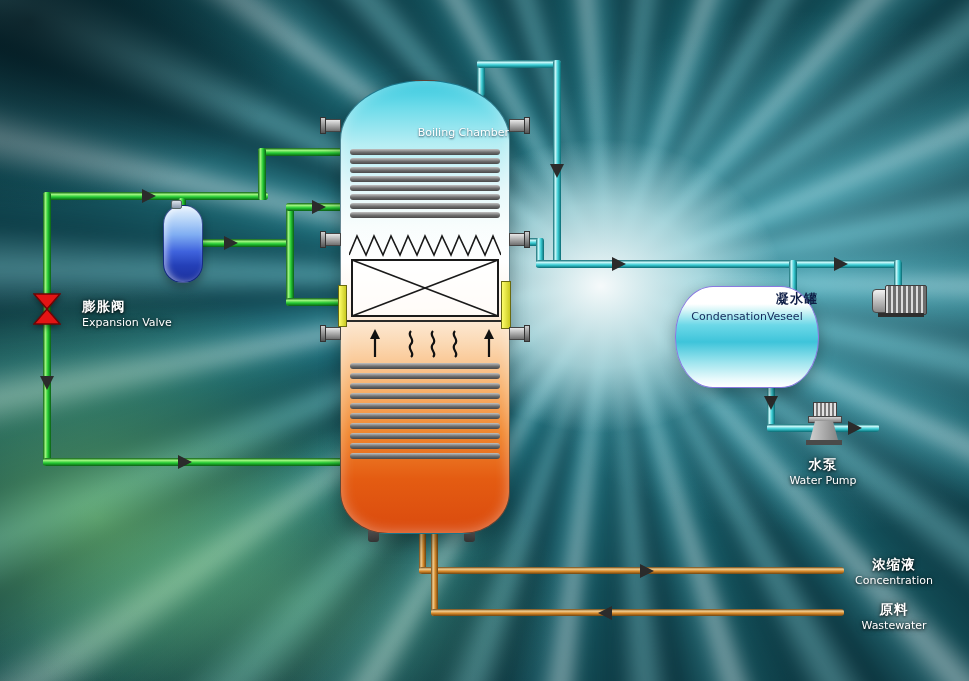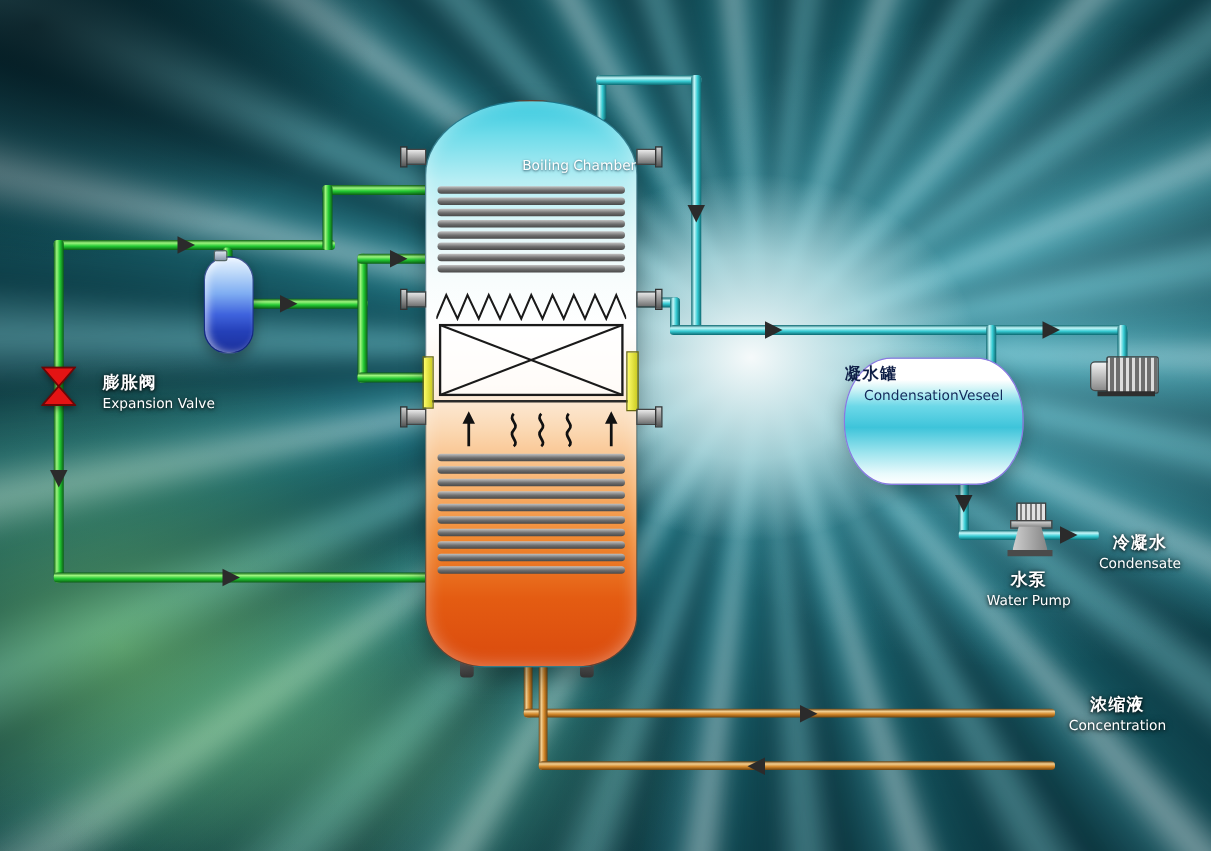--- a/index.html
+++ b/index.html
@@ -76,21 +76,21 @@
     background:linear-gradient(180deg,#eaf4ff 0%,#bdd9f9 16%,#7fadf2 38%,#3f63dd 60%,#2440b8 78%,#1b2f9b 100%);
     border:1px solid rgba(16,36,110,.75);
     box-shadow:inset 3px 0 6px rgba(255,255,255,.5),0 4px 10px rgba(0,0,0,.35);}
   .comp-cap{position:absolute;left:7px;top:-6px;width:9px;height:7px;background:linear-gradient(#dde4ee,#8898ac);
     border:1px solid #566;border-radius:2px;}
   .valve{position:absolute;left:33px;top:293px;filter:drop-shadow(0 2px 3px rgba(0,0,0,.45));}
   .cond-vessel{position:absolute;left:675px;top:286px;width:142px;height:100px;
     border:1px solid #8a7ae0;border-radius:38px / 50px;
     background:linear-gradient(180deg,#ffffff 0%,#ffffff 17%,#d8f6f8 23%,#6cd8e8 38%,#3ec4da 55%,#9ce4ee 75%,#e8fafc 92%,#ffffff 100%);
     box-shadow:0 6px 16px rgba(0,0,0,.3);}
-  .cv-zh{position:absolute;top:3px;width:100%;text-align:left;font-size:13px;font-weight:bold;color:#0e1e46;letter-spacing:1px;}
+  .cv-zh{position:absolute;top:3px;width:100%;text-align:right;font-size:13px;font-weight:bold;color:#0e1e46;letter-spacing:1px;}
   .cv-en{position:absolute;top:23px;width:100%;text-align:center;font-size:11px;color:#13295a;}
   .vpump{position:absolute;left:872px;top:282px;width:56px;height:36px;}
   .vp-cap{position:absolute;left:0;top:7px;width:14px;height:22px;background:linear-gradient(180deg,#f2f2f2,#8a8a8a);
     border:1px solid #4a4a4a;border-radius:4px 0 0 4px;}
   .vp-body{position:absolute;left:13px;top:3px;width:40px;height:28px;
     background:repeating-linear-gradient(90deg,#dcdcdc 0 2px,#6e6e6e 2px 5px);border:1px solid #3e3e3e;border-radius:2px;}
   .vp-base{position:absolute;left:6px;top:31px;width:46px;height:4px;background:#2e2e2e;}
   .wpump{position:absolute;left:806px;top:402px;width:36px;height:46px;}
   .wp-ribs{position:absolute;left:7px;top:0;width:22px;height:14px;
     background:repeating-linear-gradient(90deg,#e2e2e2 0 2px,#7a7a7a 2px 4px);border:1px solid #3e3e3e;}
@@ -249,21 +249,21 @@
   </div>
 
   <div class="lbl ta-l" style="left:82px;top:298px;width:120px">
     <div class="zh">膨胀阀</div>
     <div class="en">Expansion Valve</div>
   </div>
   <div class="lbl" style="left:774px;top:456px;width:98px">
     <div class="zh">水泵</div>
     <div class="en">Water Pump</div>
   </div>
-  <div class="lbl" style="left:866px;top:426px;width:92px">
-    <div class="zh">冷凝水</div>
-    <div class="en">Condensate</div>
-  </div>
   <div class="lbl" style="left:842px;top:556px;width:104px">
     <div class="zh">浓缩液</div>
     <div class="en">Concentration</div>
   </div>
+  <div class="lbl" style="left:844px;top:601px;width:100px">
+    <div class="zh">原料</div>
+    <div class="en">Wastewater</div>
+  </div>
 </div>
 
 </body></html>

